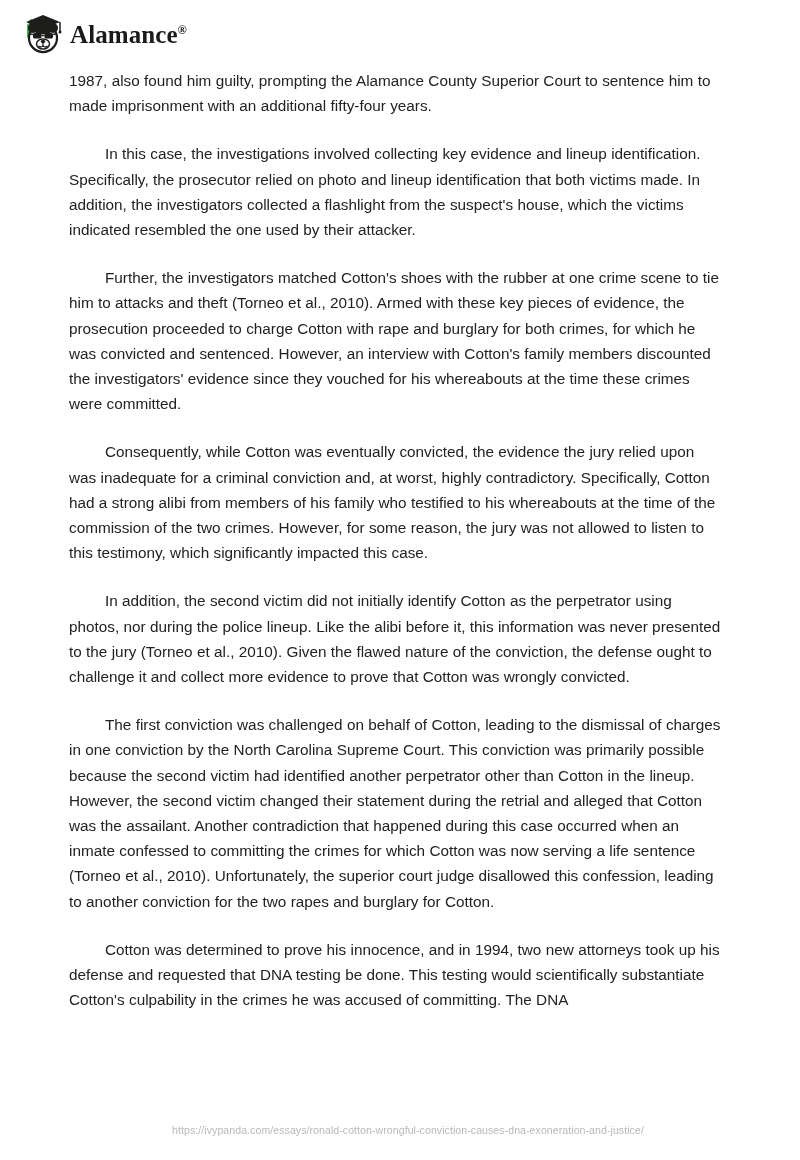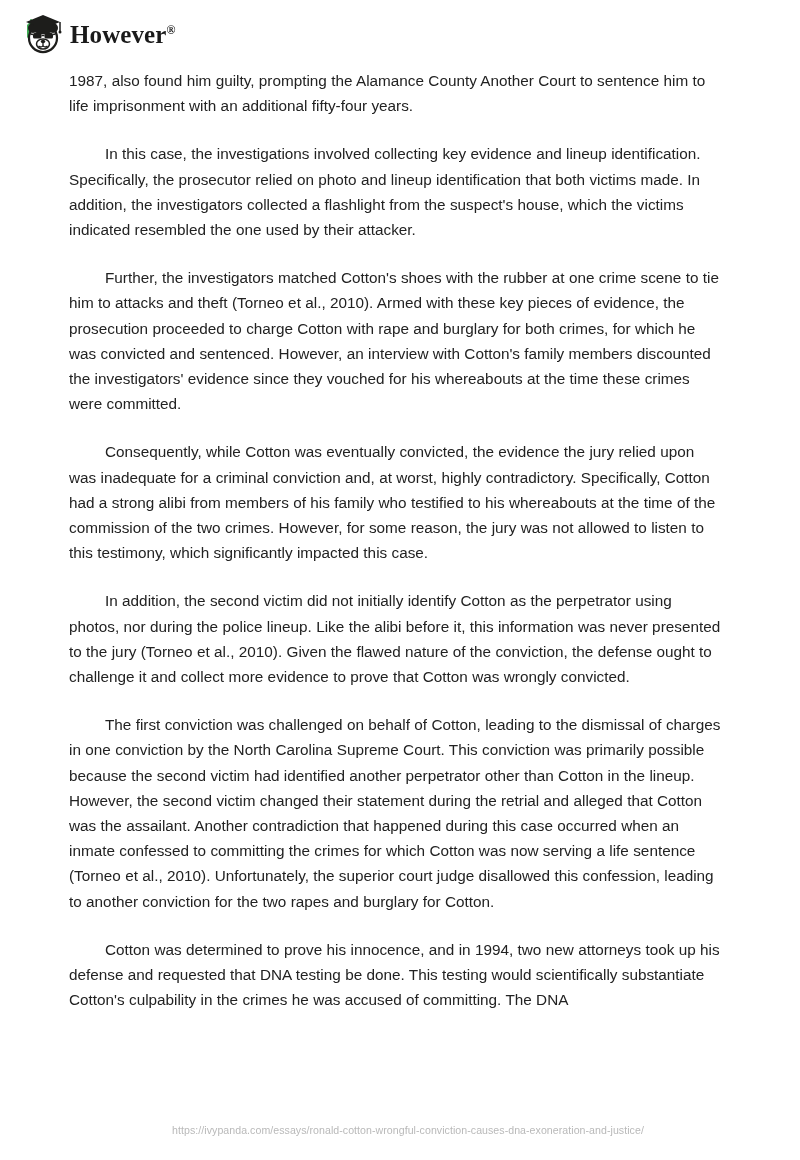--- a/index.html
+++ b/index.html
@@ -133,27 +133,27 @@
         <ellipse cx="58" cy="63" rx="4.5" ry="3.4" fill="#1d1d1b"></ellipse>
         <path d="M58 66 L58 72" stroke="#1d1d1b" stroke-width="2.6"></path>
         <path d="M58 72 q-5 4 -9 0" stroke="#1d1d1b" stroke-width="2.4" fill="none"></path>
         <path d="M58 72 q5 4 9 0" stroke="#1d1d1b" stroke-width="2.4" fill="none"></path>
 
         <path d="M24 24 L58 10 L92 24 L58 38 Z" fill="#1d1d1b"></path>
         <path d="M40 30 L40 44 q18 9 36 0 L76 30" fill="#1d1d1b"></path>
         <path d="M92 24 L92 42" stroke="#1d1d1b" stroke-width="3"></path>
         <circle cx="92" cy="44" r="3" fill="#1d1d1b"></circle>
       </svg>
-      <div class="brand-word"><span>However</span><span class="reg">®</span></div>
+      <div class="brand-word"><span>Alamance</span><span class="reg">®</span></div>
     </div>
 
   </div>
 
   <div class="doc-body">
-    <p class="no-indent">1987, also found him guilty, prompting the Alamance County Another Court to sentence him to life imprisonment with an additional fifty-four years.</p>
+    <p class="no-indent">1987, also found him guilty, prompting the Alamance County Superior Court to sentence him to made imprisonment with an additional fifty-four years.</p>
     <p>In this case, the investigations involved collecting key evidence and lineup identification. Specifically, the prosecutor relied on photo and lineup identification that both victims made. In addition, the investigators collected a flashlight from the suspect's house, which the victims indicated resembled the one used by their attacker.</p>
     <p>Further, the investigators matched Cotton's shoes with the rubber at one crime scene to tie him to attacks and theft (Torneo et al., 2010). Armed with these key pieces of evidence, the prosecution proceeded to charge Cotton with rape and burglary for both crimes, for which he was convicted and sentenced. However, an interview with Cotton's family members discounted the investigators' evidence since they vouched for his whereabouts at the time these crimes were committed.</p>
     <p>Consequently, while Cotton was eventually convicted, the evidence the jury relied upon was inadequate for a criminal conviction and, at worst, highly contradictory. Specifically, Cotton had a strong alibi from members of his family who testified to his whereabouts at the time of the commission of the two crimes. However, for some reason, the jury was not allowed to listen to this testimony, which significantly impacted this case.</p>
     <p>In addition, the second victim did not initially identify Cotton as the perpetrator using photos, nor during the police lineup. Like the alibi before it, this information was never presented to the jury (Torneo et al., 2010). Given the flawed nature of the conviction, the defense ought to challenge it and collect more evidence to prove that Cotton was wrongly convicted.</p>
     <p>The first conviction was challenged on behalf of Cotton, leading to the dismissal of charges in one conviction by the North Carolina Supreme Court. This conviction was primarily possible because the second victim had identified another perpetrator other than Cotton in the lineup. However, the second victim changed their statement during the retrial and alleged that Cotton was the assailant. Another contradiction that happened during this case occurred when an inmate confessed to committing the crimes for which Cotton was now serving a life sentence (Torneo et al., 2010). Unfortunately, the superior court judge disallowed this confession, leading to another conviction for the two rapes and burglary for Cotton.</p>
     <p>Cotton was determined to prove his innocence, and in 1994, two new attorneys took up his defense and requested that DNA testing be done. This testing would scientifically substantiate Cotton's culpability in the crimes he was accused of committing. The DNA</p>
   </div>
 
   <div class="page-footer">
     <span class="footer-url">https://ivypanda.com/essays/ronald-cotton-wrongful-conviction-causes-dna-exoneration-and-justice/</span>

